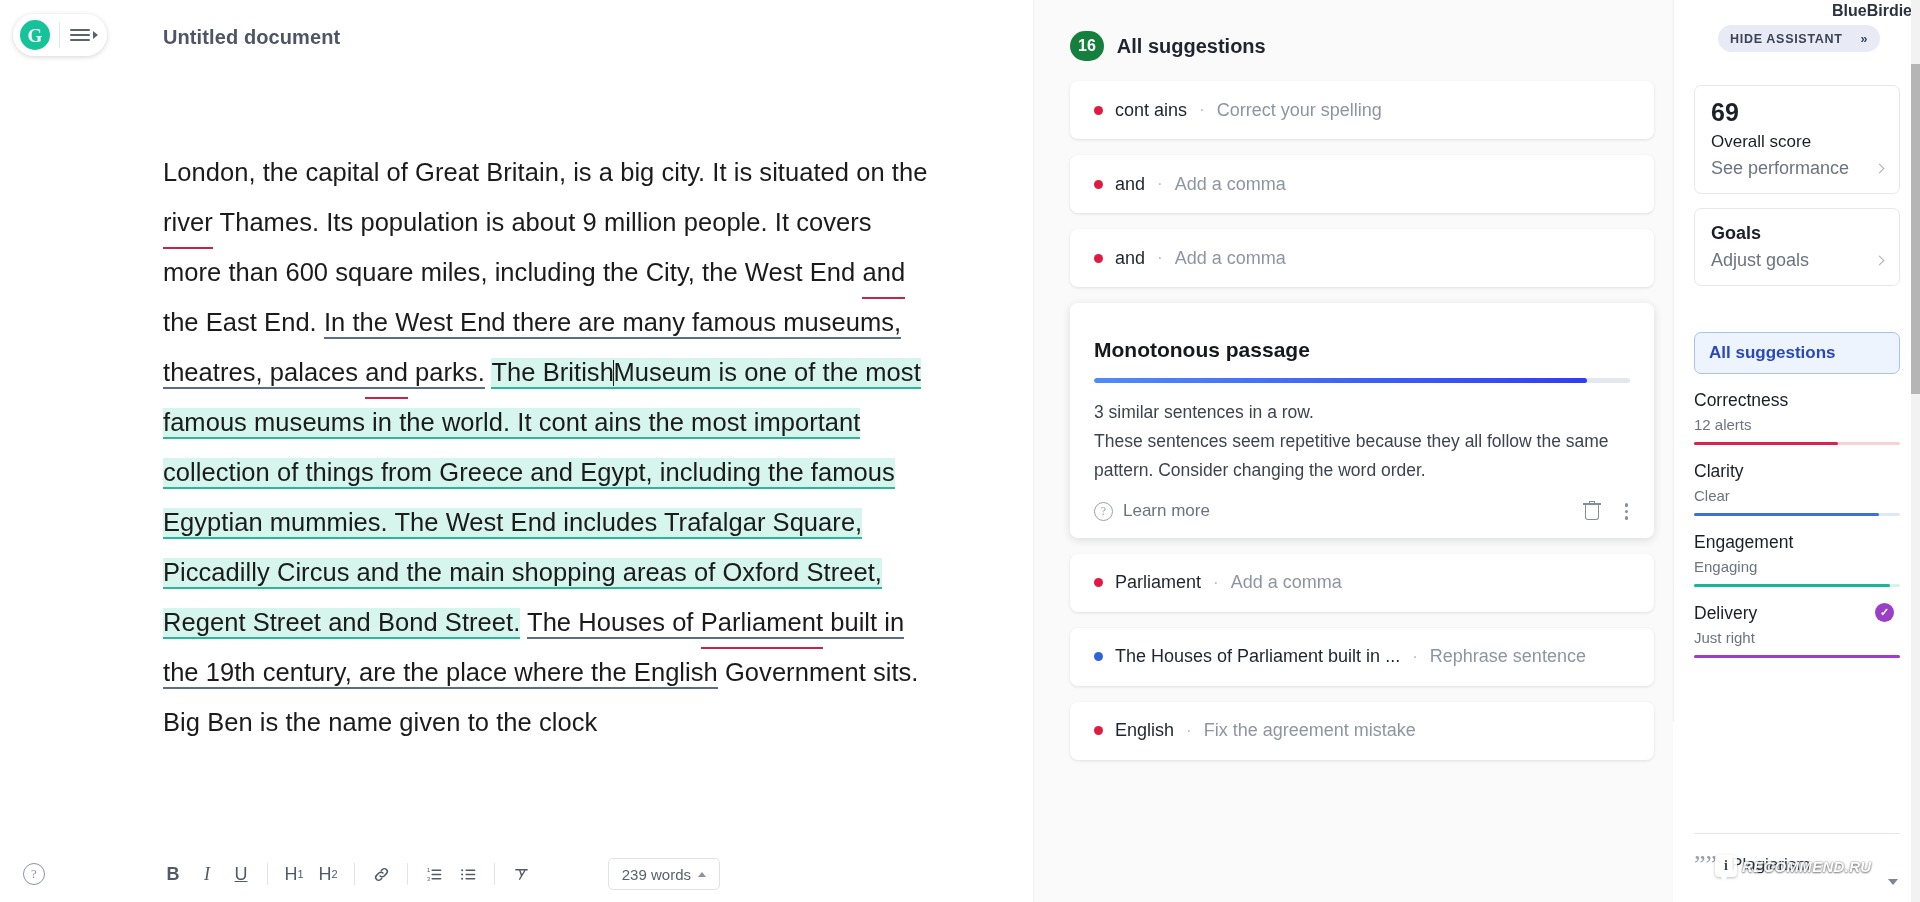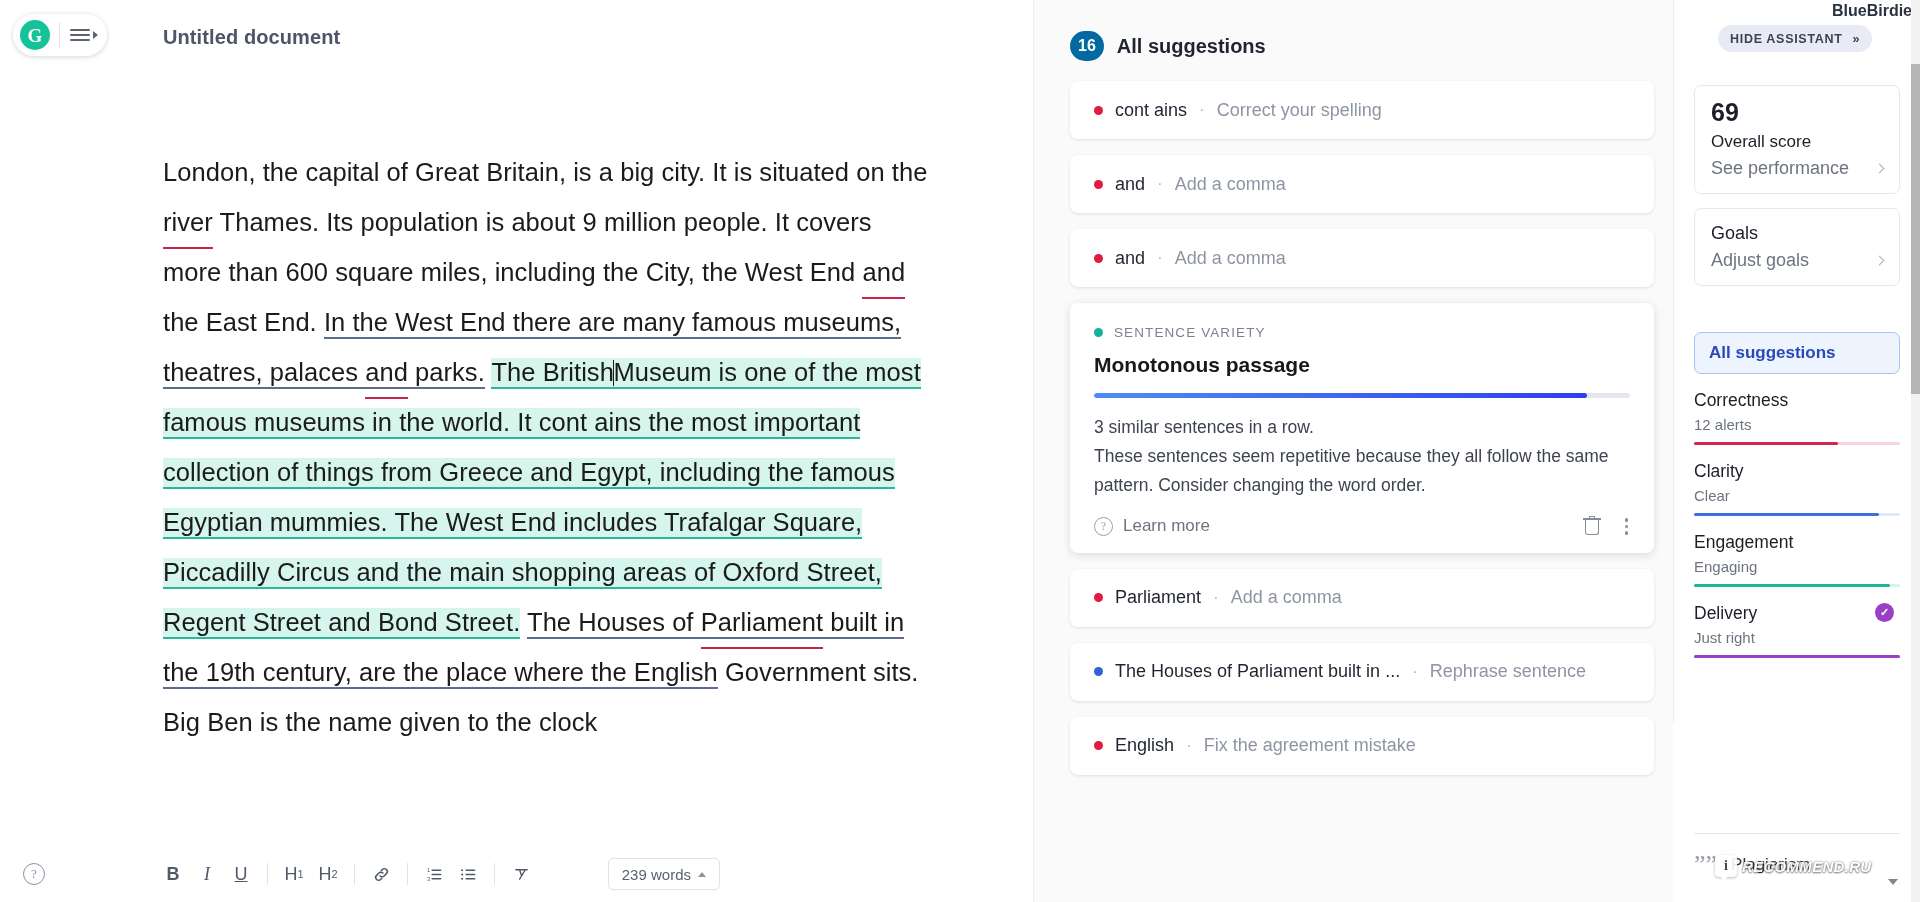--- a/index.html
+++ b/index.html
@@ -127,21 +127,21 @@
     flex: 0 0 640px;
     border-left: 1px solid #f0f0f0;
     overflow: hidden;
   }
   .sugg-head {
     display: flex; align-items: center; gap: 13px;
     margin: 31px 0 0 36px;
   }
   .sugg-count {
     min-width: 30px; height: 30px; padding: 0 8px; border-radius: 15px;
-    background: #0369a1; color: #fff; font-size: 16px; font-weight: 700;
+    background: #15803d; color: #fff; font-size: 16px; font-weight: 700;
     display: flex; align-items: center; justify-content: center;
   }
   .sugg-head-title { font-size: 20px; font-weight: 700; color: #1f2430; }
 
   .cards { margin: 20px 0 0 36px; width: 584px; display: flex; flex-direction: column; gap: 0; }
   .card {
     background: #fff; border-radius: 8px;
     box-shadow: 0 1px 3px rgba(25,35,60,.12);
     padding: 0 24px; min-height: 58px;
     display: flex; align-items: center; gap: 12px;
@@ -207,39 +207,39 @@
   }
   .brand {
     position: absolute; right: 8px; top: 2px;
     font-size: 16px; font-weight: 700; color: #2b3240;
   }
   .hide-btn {
     position: absolute; left: 44px; top: 25px;
     height: 27px; padding: 0 12px; border-radius: 14px;
     background: #e8eaf6; color: #3b4356;
     font-size: 12.5px; font-weight: 700; letter-spacing: .7px;
-    display: flex; align-items: center; gap: 10px; cursor: pointer;
+    display: flex; align-items: center; gap: 18px; cursor: pointer;
   }
   .panel {
     margin: 0 20px; border: 1px solid #e6e8ee; border-radius: 7px;
     padding: 14px 16px 14px 16px; background: #fff;
   }
   .panel.p1 { position: absolute; left: 0; right: 0; top: 85px; }
   .panel.p2 { position: absolute; left: 0; right: 0; top: 208px; }
   .score-num { font-size: 25px; font-weight: 700; color: #1b1f28; line-height: 1; }
   .score-lbl { font-size: 17px; color: #1b1f28; margin-top: 7px; }
   .score-sub-row { display: flex; align-items: center; margin-top: 6px; }
   .score-sub { font-size: 15px; color: #6d7ембер; }
   .score-sub { font-size: 18px; color: #6d7480; }
   .chev {
     margin-left: auto; width: 7px; height: 7px;
     border-right: 1.6px solid #a7adb8; border-top: 1.6px solid #a7adb8;
     transform: rotate(45deg);
   }
-  .panel.p2 .score-lbl { font-size: 18px; font-weight: 400; color: #1b1f28; margin-top: 0; }
+  .panel.p2 .score-lbl { font-size: 18px; font-weight: 700; color: #1b1f28; margin-top: 0; }
 
   .all-sugg-btn {
     position: absolute; left: 20px; top: 332px; right: 20px;
     height: 42px; border: 1px solid #a9c2f0; border-radius: 7px;
     background: #eef4fe; color: #2a49b8;
     font-size: 17px; font-weight: 700;
     display: flex; align-items: center; padding-left: 14px; cursor: pointer;
   }
 
   .metrics { position: absolute; left: 20px; right: 20px; top: 390px; }
@@ -394,24 +394,20 @@
           </div>
           <div class="card">
             <span class="dot red"></span>
             <span class="card-term">and</span>
             <span class="card-sep">·</span>
             <span class="card-action">Add a comma</span>
           </div>
         </div>
 
       <div class="card-big">
-        <div class="cat-row">
-          <span class="dot green"></span>
-          <span class="cat-label">SENTENCE VARIETY</span>
-        </div>
         <div class="card-title">Monotonous passage</div>
         <div class="progress-wrap">
           <div class="progress-fill" id="prog-fill" style="width: 92%;"></div>
         </div>
         <div class="card-desc">
           <div>3 similar sentences in a row.</div>
           <div>These sentences seem repetitive because they all follow the same pattern. Consider changing the word order.</div>
         </div>
         <div class="card-foot">
           <div class="learn">

